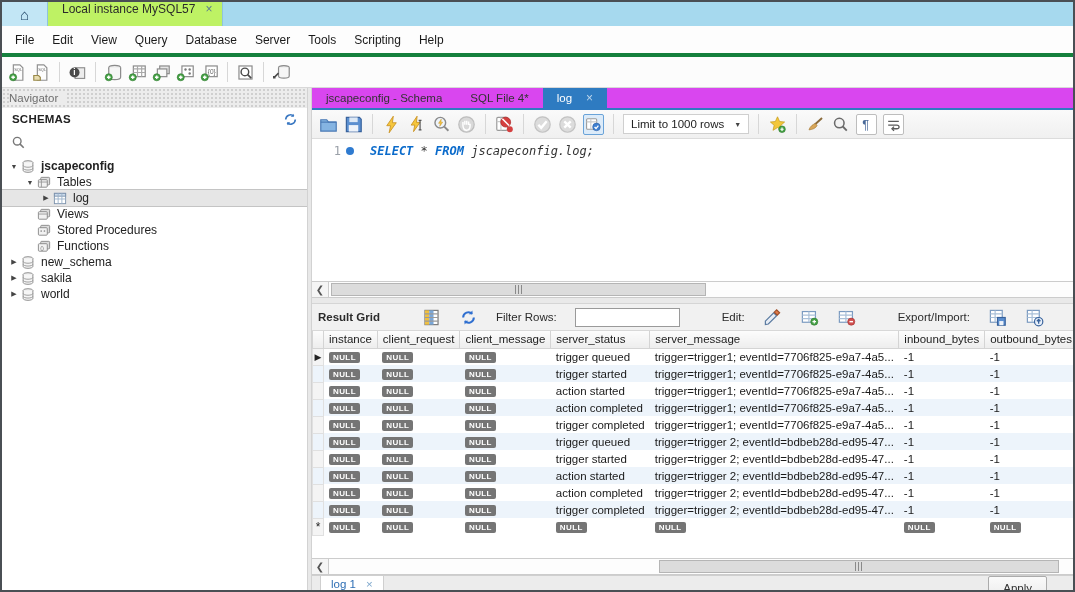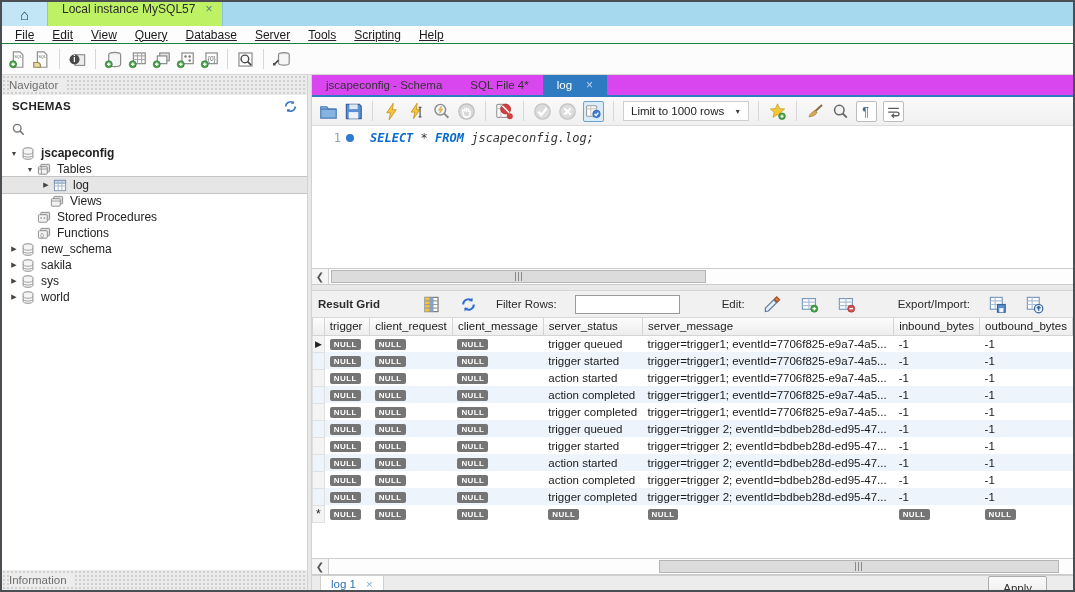--- a/index.html
+++ b/index.html
@@ -16,21 +16,21 @@
 
   
   .titlebar { height:24px; background:#a6d9ee; display:flex; align-items:stretch; flex:0 0 auto; }
   .home-tab { width:46px; background:#c2e6f5; border-right:1px solid #8fc3dd; display:flex; align-items:center; justify-content:center; }
   .home-glyph { color:#173d5e; font-size:15px; line-height:1; }
   .conn-tab { background:#bef264; padding:0 10px 0 14px; display:flex; gap:10px; border-right:1px solid #8fc3dd; }
   .conn-tab .lbl { color:#2b2b2b; font-size:12px; }
   .tab-close { color:#5c7c90; font-size:12px; cursor:default; }
 
   
-  .menubar { height:18px; background:#fdfdfd; border-bottom:1px solid #15803d; display:flex; align-items:center; padding-left:4px; flex:0 0 auto;text-decoration:underline; }
+  .menubar { height:31px; background:#fdfdfd; border-bottom:4px solid #15803d; display:flex; align-items:center; padding-left:4px; flex:0 0 auto; }
   .menubar span { padding:0 9px; font-size:12px; color:#1a1a1a; }
 
   
   .main-toolbar { height:31px; background:#fcfcfc; border-bottom:1px solid #d8d8d8; display:flex; align-items:center; padding:0 6px; gap:5px; flex:0 0 auto; }
   .tsep { width:1px; height:20px; background:#d7d7d7; margin:0 3px; }
 
   
   .content { flex:1; display:flex; min-height:0; }
 
   
@@ -237,21 +237,21 @@
           <span class="tree-arrow">▶</span>
           <span class="tree-ico">
             <svg viewBox="0 0 16 16" width="16" height="15">
               <rect x="2" y="2.5" width="12" height="11" fill="#fff" stroke="#7d93ad"></rect>
               <rect x="2" y="2.5" width="12" height="3" fill="#ccdced" stroke="#7d93ad"></rect>
               <path d="M2 8.5h12M6 2.5v11M10 2.5v11" stroke="#9db4cc"></path>
             </svg>
           </span>
           <span class="tree-lbl">log</span>
         </div>
-        <div class="tree-row" style="padding-left: 35px;">
+        <div class="tree-row" style="padding-left: 22px;">
           <span class="tree-arrow"></span>
           <span class="tree-ico">
             <svg viewBox="0 0 16 16" width="16" height="15">
               <rect x="4.5" y="2.5" width="9.5" height="8" rx="1" fill="#dcdcdc" stroke="#8a8a8a"></rect>
               <rect x="2" y="5" width="9.5" height="8" rx="1" fill="#f2f2f2" stroke="#8a8a8a"></rect>
               <path d="M2 7.5h9.5" stroke="#9a9a9a"></path>
             </svg>
           </span>
           <span class="tree-lbl">Views</span>
         </div>
@@ -302,37 +302,23 @@
         </div>
         <div class="tree-row" style="padding-left: 6px;">
           <span class="tree-arrow">▶</span>
           <span class="tree-ico">
             <svg viewBox="0 0 16 16" width="16" height="15">
               <ellipse cx="8" cy="3.8" rx="5.2" ry="2" fill="#ececec" stroke="#8a8a8a"></ellipse>
               <path d="M2.8 3.8v8.4c0 1.1 2.3 2 5.2 2s5.2-.9 5.2-2V3.8" fill="#f6f6f6" stroke="#8a8a8a"></path>
               <path d="M2.8 6.8c0 1.1 2.3 2 5.2 2s5.2-.9 5.2-2M2.8 9.8c0 1.1 2.3 2 5.2 2s5.2-.9 5.2-2" fill="none" stroke="#9a9a9a"></path>
             </svg>
           </span>
-          <span class="tree-lbl">sys</span>
-        </div>
-        <div class="tree-row" style="padding-left: 6px;">
-          <span class="tree-arrow">▶</span>
-          <span class="tree-ico">
-            <svg viewBox="0 0 16 16" width="16" height="15">
-              <ellipse cx="8" cy="3.8" rx="5.2" ry="2" fill="#ececec" stroke="#8a8a8a"></ellipse>
-              <path d="M2.8 3.8v8.4c0 1.1 2.3 2 5.2 2s5.2-.9 5.2-2V3.8" fill="#f6f6f6" stroke="#8a8a8a"></path>
-              <path d="M2.8 6.8c0 1.1 2.3 2 5.2 2s5.2-.9 5.2-2M2.8 9.8c0 1.1 2.3 2 5.2 2s5.2-.9 5.2-2" fill="none" stroke="#9a9a9a"></path>
-            </svg>
-          </span>
           <span class="tree-lbl">world</span>
         </div>
       </div>
-    <div class="panel-header">
-      <span>Information</span>
-    </div>
   </div>
 
   <div class="vsplit"></div>
 
   <div class="main">
 
     <div class="edit-tabs">
         <div class="etab">
           <span>jscapeconfig - Schema</span>
         </div>
@@ -514,21 +500,21 @@
             <col style="width: 84px;">
             <col style="width: 66px;">
             <col style="width: 104px;">
             <col style="width: 275px;">
             <col style="width: 88px;">
             <col style="width: 72px;">
           </colgroup>
           <thead>
             <tr>
               <th></th>
-              <th>trigger</th>
+              <th>instance</th>
               <th>client_request</th>
               <th>client_message</th>
               <th>server_status</th>
               <th>server_message</th>
               <th>inbound_bytes</th>
               <th>outbound_bytes</th>
             </tr>
           </thead>
           <tbody>
             <tr>

